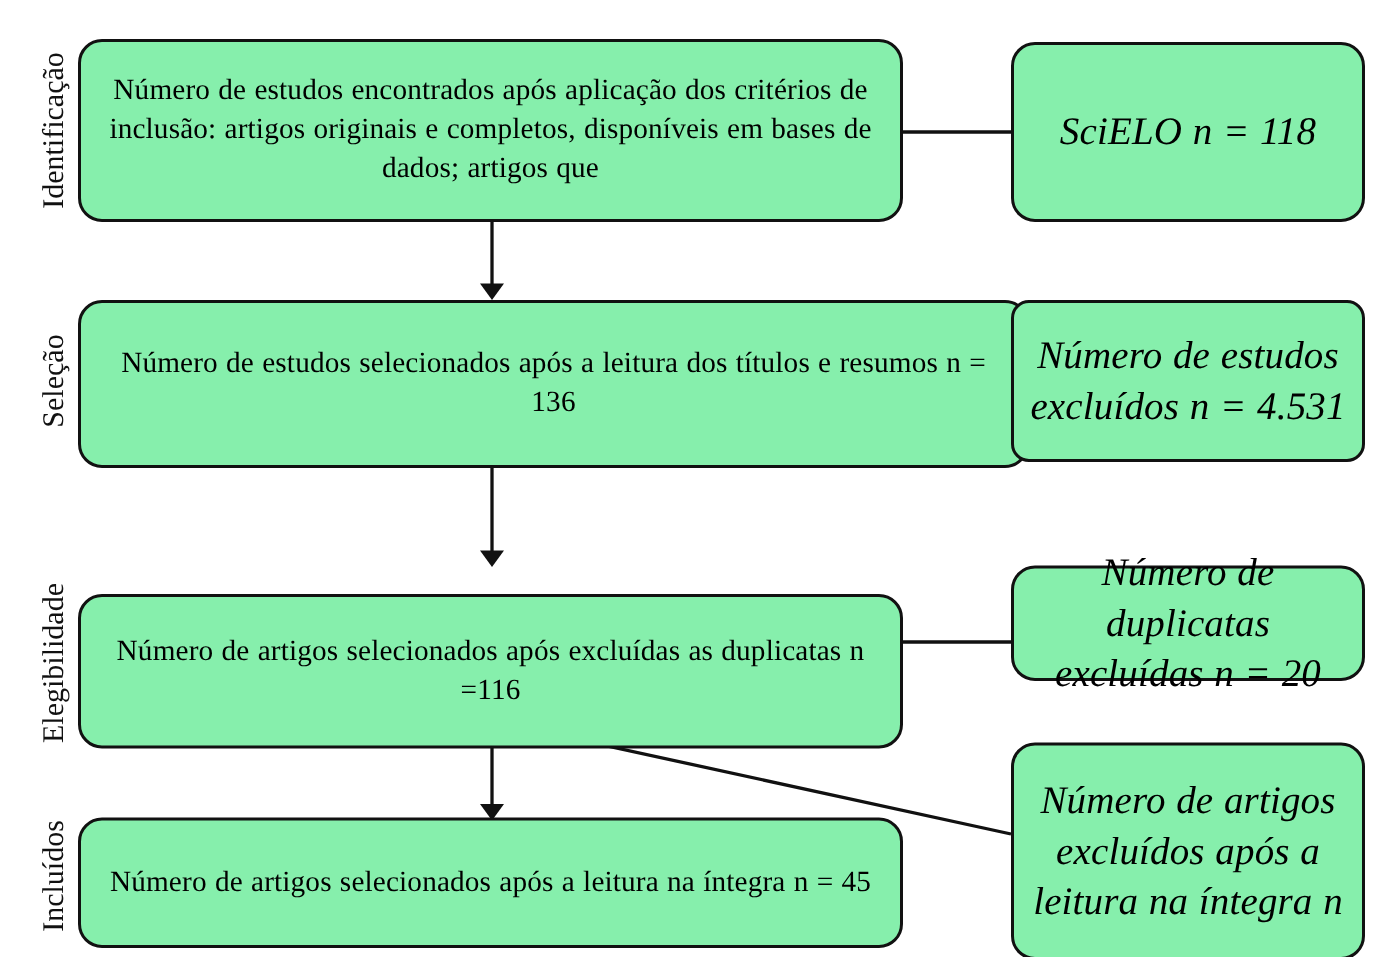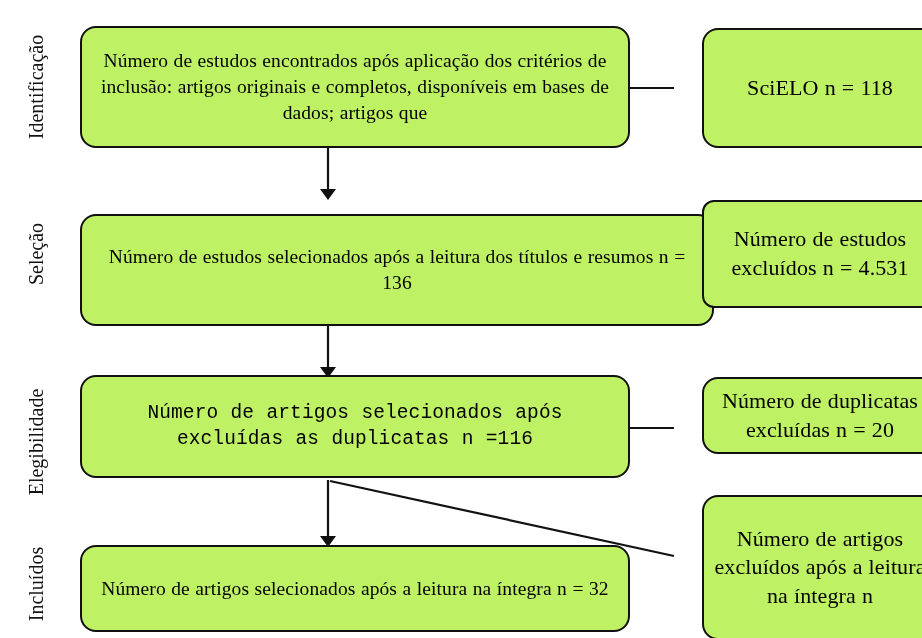--- a/index.html
+++ b/index.html
@@ -35,39 +35,38 @@
     transform: rotate(-90deg);
     text-align: center;
   }
 
   
   .node {
     position: absolute;
     box-sizing: border-box;
     border: 2.2px solid #111111;
     border-radius: 16px;
-    background: #bef264;
+    background: #86efac;
     display: flex;
     align-items: center;
     justify-content: center;
     text-align: center;
     padding: 4px 10px;
     z-index: 3;
-    margin-left: 28px;
   }
   .node .node-text {
     display: block;
     font-size: 19.5px;
     line-height: 1.33;
     letter-spacing: 0.1px;
     word-spacing: 0.5px;
   }
 
   
-  .node.right .node-text { font-size: 22px; line-height: 1.3; }
+  .node.right .node-text { font-size: 26px; line-height: 1.3; font-style: italic; }
 
   
   #wires {
     position: absolute;
     left: 0;
     top: 0;
     width: 922px;
     height: 638px;
     z-index: 1;
     pointer-events: none;
@@ -123,30 +122,30 @@
   </div>
 
   <div class="stage-label" style="left:26px; top:532px;">
     <span style="width:104px; left:0; top:104px;">Incluídos</span>
   </div>
 
   <div class="node main" style="left:52px; top:26px; width:550px; height:122px;">
     <span class="node-text">Número de estudos encontrados após aplicação dos critérios  de inclusão: artigos originais e completos, disponíveis em bases de dados;  artigos  que</span>
   </div>
 
-  <div class="node main" style="left:52px; top:214px; width:634px; height:112px;">
+  <div class="node main" style="left:52px; top:200px; width:634px; height:112px;">
     <span class="node-text">Número de estudos selecionados após a leitura dos títulos e resumos n = 136</span>
   </div>
 
-  <div class="node main" style="left:52px; top:375px; width:550px; height:103px;font-family:Liberation Mono, monospace;">
+  <div class="node main" style="left:52px; top:396px; width:550px; height:103px;">
     <span class="node-text">Número de artigos selecionados após excluídas as duplicatas n =116</span>
   </div>
 
   <div class="node main" style="left:52px; top:545px; width:550px; height:87px;">
-    <span class="node-text">Número de artigos selecionados após a leitura na íntegra n = 32</span>
+    <span class="node-text">Número de artigos selecionados após a leitura na íntegra n = 45</span>
   </div>
 
   <div class="node right" style="left:674px; top:28px; width:236px; height:120px;">
     <span class="node-text">SciELO n = 118</span>
   </div>
 
   <div class="node right" style="left:674px; top:200px; width:236px; height:108px;border-radius:12px;">
     <span class="node-text">Número de estudos excluídos n = 4.531</span>
   </div>
 

